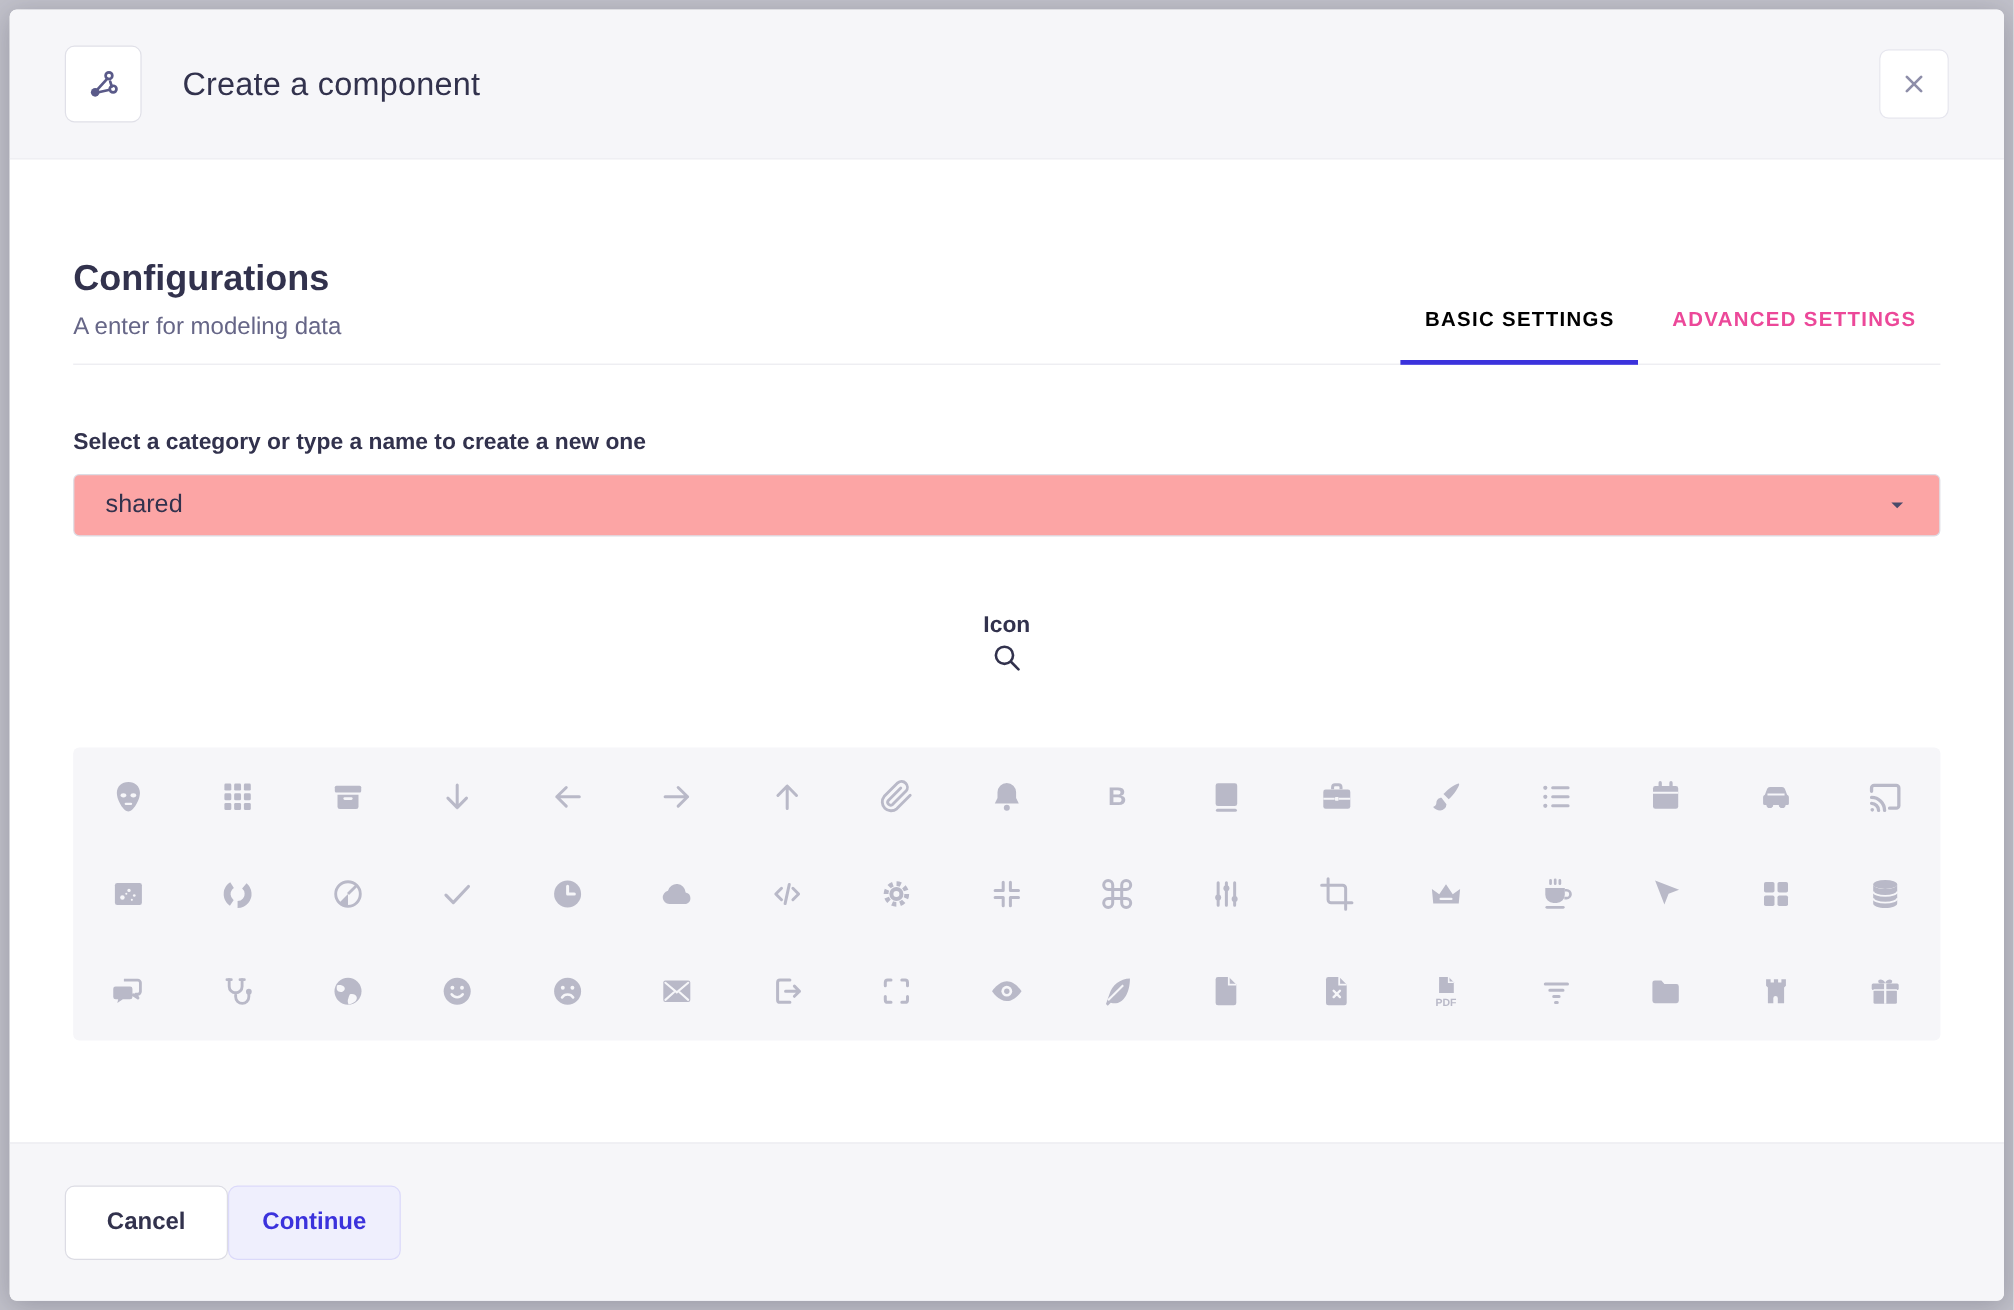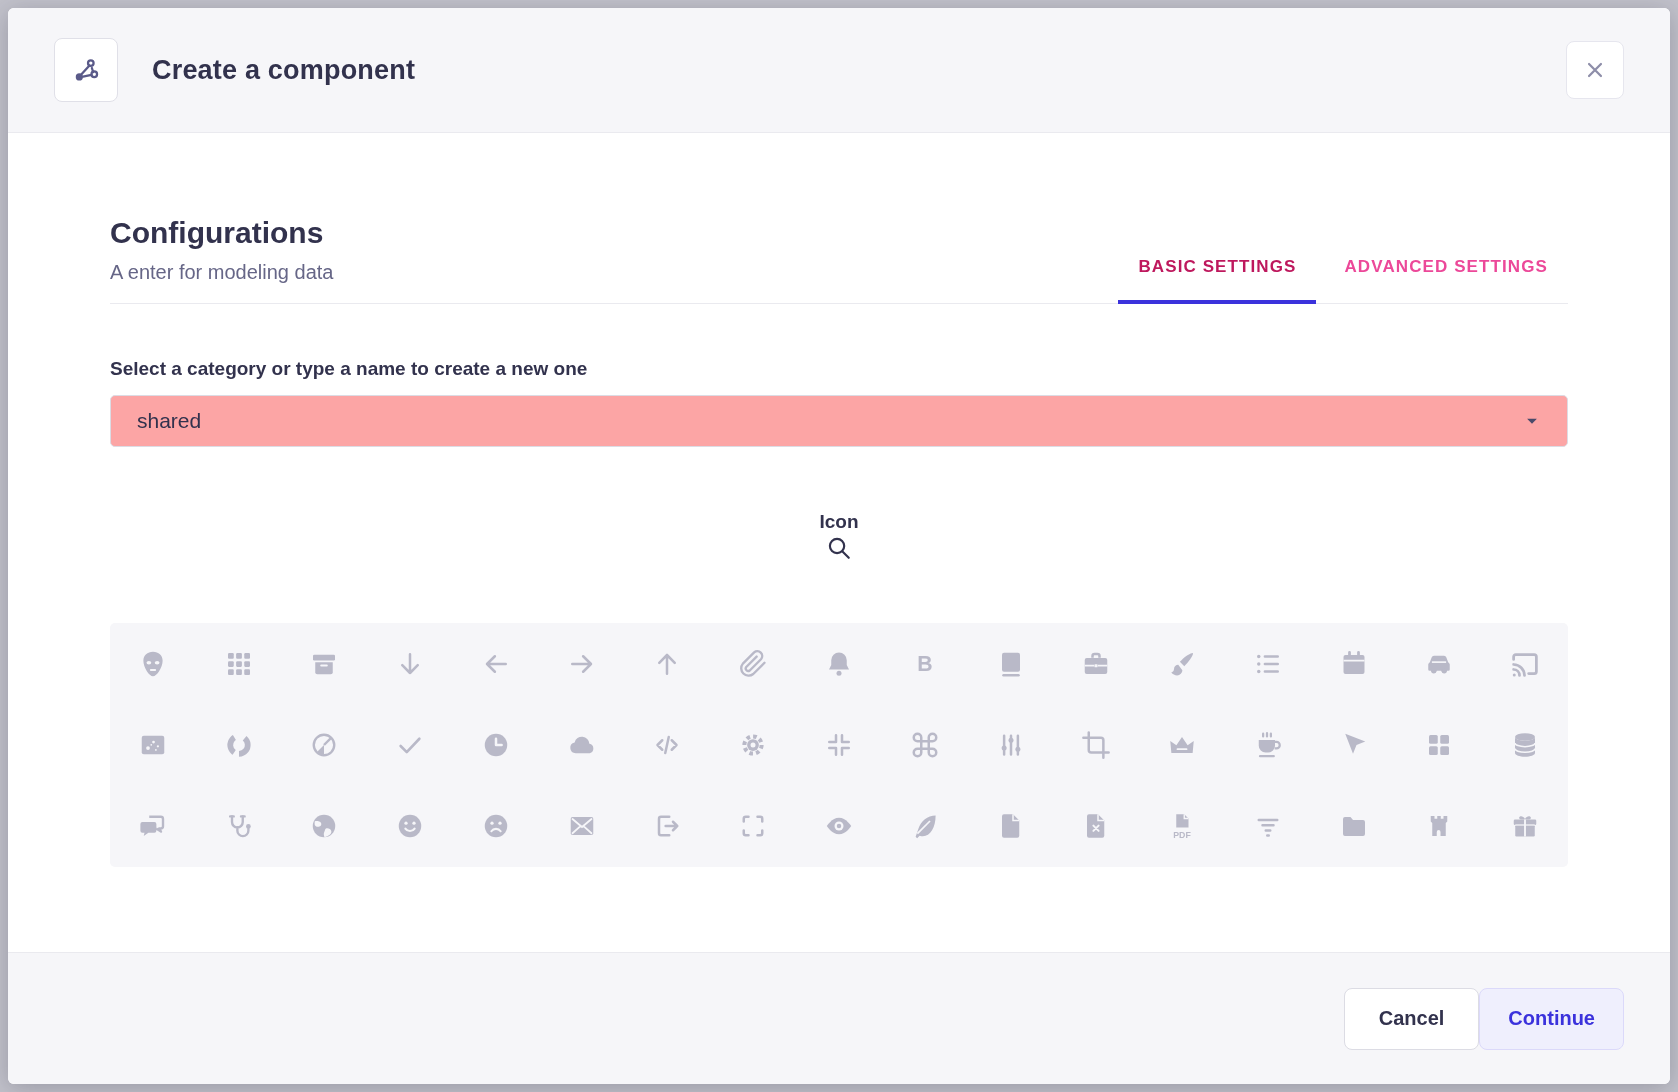--- a/index.html
+++ b/index.html
@@ -21,44 +21,44 @@
     flex:none;height:124px;background:#f6f6f9;
     display:flex;align-items:center;padding:0 46px;
     border-bottom:1px solid #eaeaef;
   }
   .hdr-icon-box{
     width:62px;height:62px;background:#ffffff;border:1px solid #e0e0e8;
     border-radius:8px;display:flex;align-items:center;justify-content:center;
   }
   .hdr-icon-box svg{width:32px;height:32px;}
   .modal-title{
-    margin:0 0 0 34px;font-size:27px;font-weight:bold;color:#32324d;letter-spacing:.2px;
+    margin:0 0 0 34px;font-size:27px;font-weight:normal;color:#32324d;letter-spacing:.2px;
   }
   .close-btn{
     margin-left:auto;width:58px;height:58px;background:#ffffff;
     border:1px solid #e6e6ee;border-radius:8px;cursor:pointer;
     display:flex;align-items:center;justify-content:center;padding:0;
   }
   .close-btn svg{width:26px;height:26px;}
   
-  .modal-body{flex:1;background:#ffffff;padding:0 102px;overflow:hidden;}
+  .modal-body{flex:1;background:#ffffff;padding:0 53px;overflow:hidden;}
   .section-head{
     margin-top:82px;display:flex;justify-content:space-between;align-items:flex-end;
     border-bottom:1px solid #eaeaef;
   }
   .section-titles{padding-bottom:18px;}
   .section-title{margin:0;font-size:30px;font-weight:bold;color:#32324d;line-height:36px;}
   .section-subtitle{margin:8px 0 0 0;font-size:20px;color:#666687;line-height:26px;}
   .tabs{display:flex;gap:8px;}
   .tab{
     position:relative;background:none;border:none;cursor:pointer;
     padding:0 20px 26px;font-family:"Liberation Sans",sans-serif;
     font-size:17px;font-weight:bold;letter-spacing:1.1px;color:#ec4899;
   }
-  .tab.active{color:#be185d;}
+  .tab.active{color:#000000;}
   .tab.active::after{
     content:"";position:absolute;left:0;right:0;bottom:-1px;height:4px;background:#3b32dc;
   }
   .form-row{display:flex;gap:29px;margin-top:54px;}
   .field{flex:1;min-width:0;}
   .field-label{display:block;font-size:19px;font-weight:bold;color:#32324d;margin-bottom:15px;}
   .text-input{
     width:100%;box-sizing:border-box;height:72px;border:1px solid #dcdce4;border-radius:5px;
     background:#ffffff;font-family:"Liberation Sans",sans-serif;
     font-size:21px;color:#32324d;padding:0 26px;outline:none;
@@ -83,21 +83,21 @@
     align-items:center;justify-items:center;
   }
   .icon-cell{
     width:56px;height:56px;display:flex;align-items:center;justify-content:center;
     border-radius:6px;cursor:pointer;
   }
   .icon-cell svg{width:30px;height:30px;color:#b9b9c8;}
   
   .modal-footer{
     flex:none;height:131px;background:#f6f6f9;border-top:1px solid #eaeaef;
-    display:flex;align-items:center;justify-content:flex-end;padding:0 46px;
+    display:flex;align-items:center;justify-content:flex-start;padding:0 46px;
   }
   .btn{
     height:62px;border-radius:8px;font-family:"Liberation Sans",sans-serif;
     font-size:20px;font-weight:bold;cursor:pointer;
   }
   .btn-cancel{background:#ffffff;border:1px solid #dcdce4;color:#32324d;padding:0 34px;}
   .btn-continue{background:#efeffd;border:1px solid #dbd9fa;color:#3b32dc;padding:0 28px;}
 </style>
 </head>
 <body>

